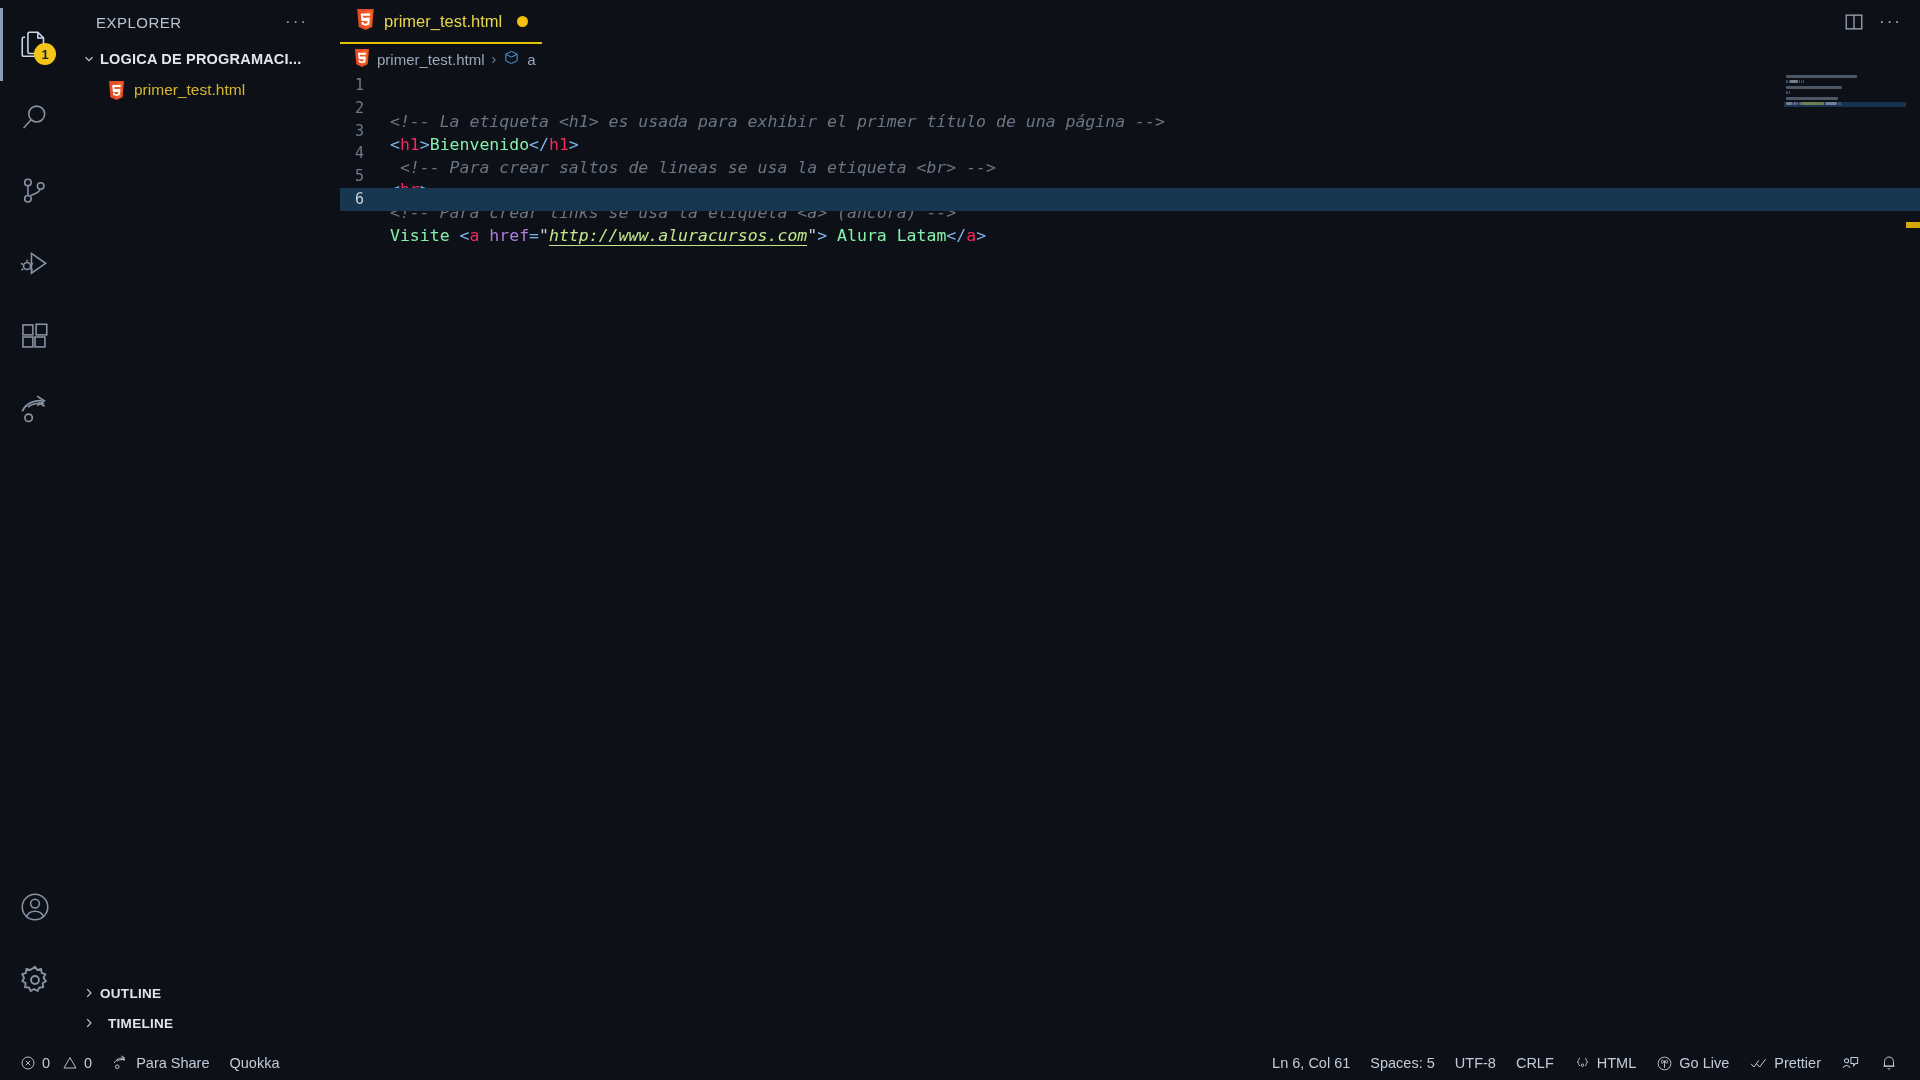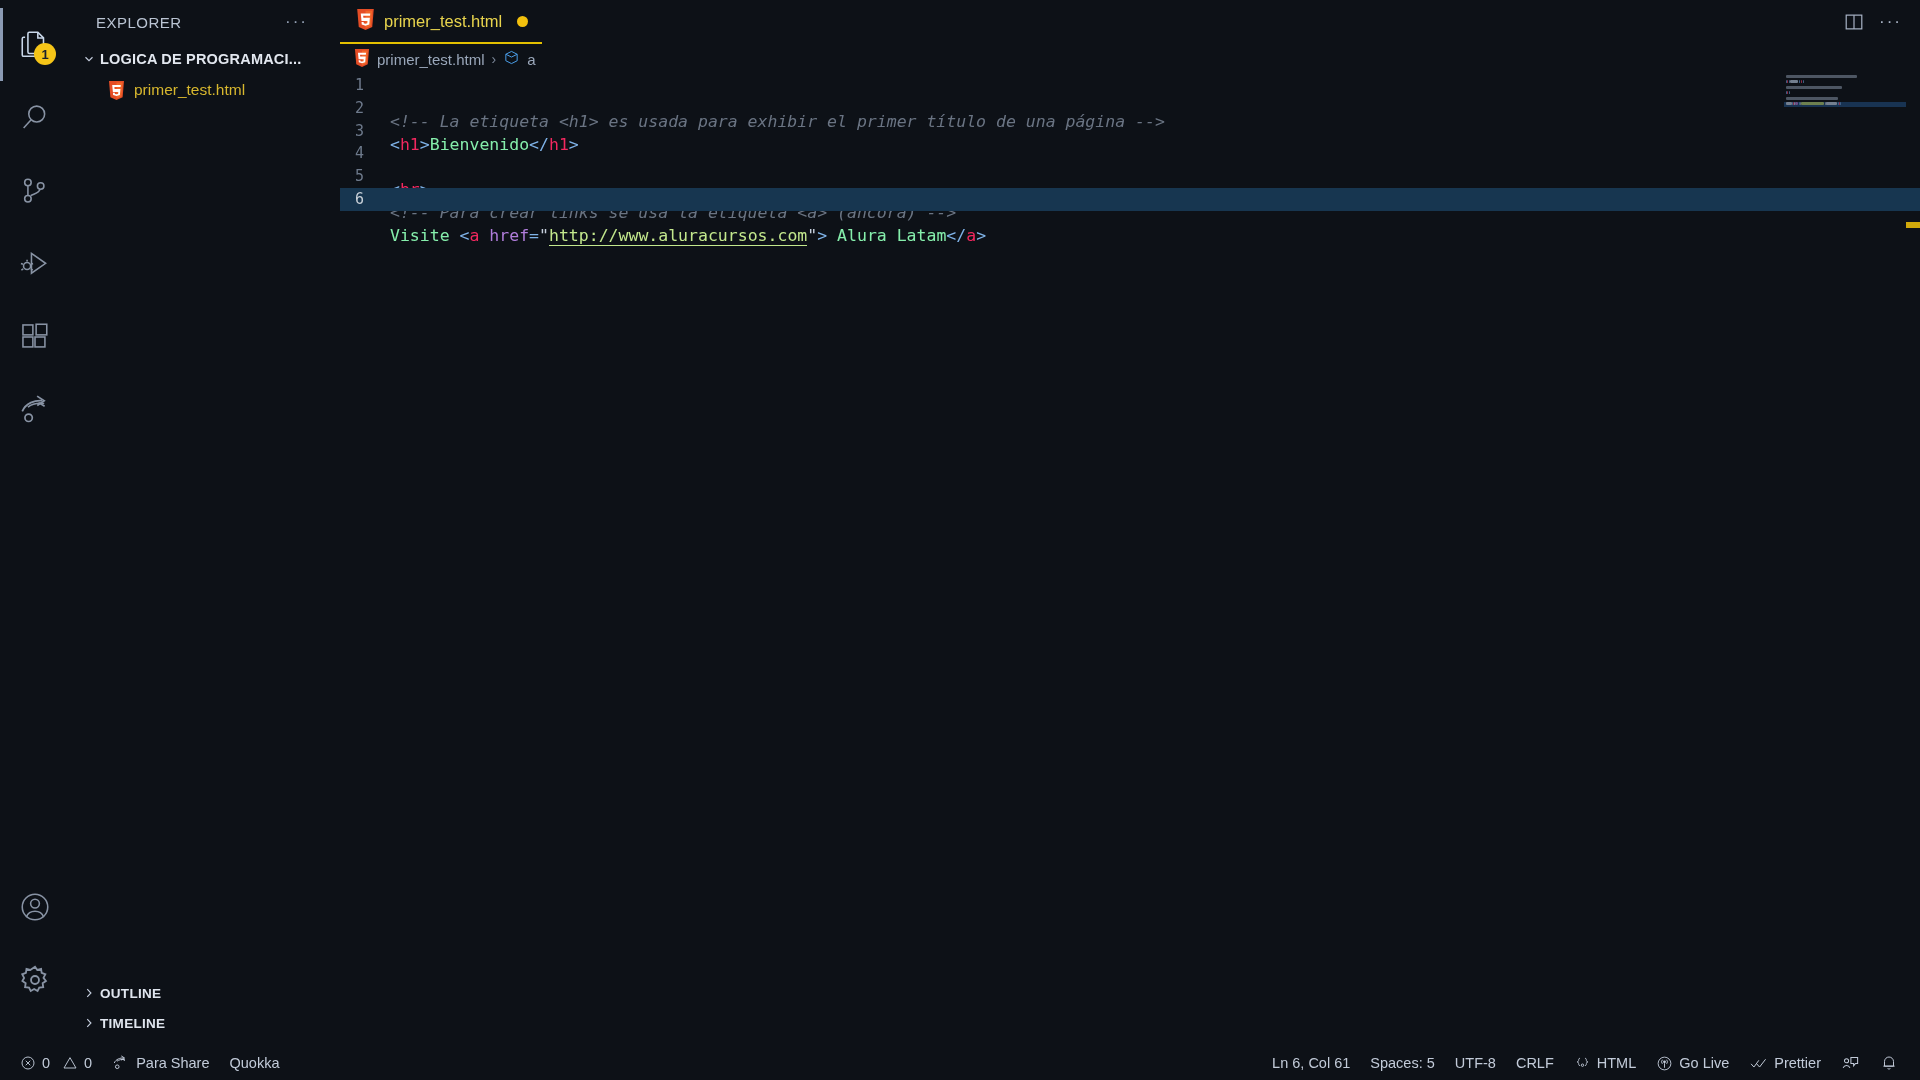--- a/index.html
+++ b/index.html
@@ -53,21 +53,21 @@
   .tree-file {
     display:flex; align-items:center; height:32px; padding-left:38px;
     font-size:15.5px; color:#d7b72e; cursor:pointer;
   }
   .tree-file .fico { margin-right:9px; display:flex; }
   .side-bottom { margin-top:auto; }
   .collapsed-section {
     display:flex; align-items:center; height:30px; padding-left:8px;
     font-size:13.5px; font-weight:bold; color:#dfe5ee; cursor:pointer; letter-spacing:.3px;
   }
-  .collapsed-section:last-child { margin-bottom:8px; }
+  .collapsed-section:last-child { margin-bottom:8px;gap:8px; }
 
   
   .editor-group { flex:1; min-width:0; display:flex; flex-direction:column; background:#0d1117; position:relative; }
 
   .tabs-row { height:44px; display:flex; align-items:stretch; background:#0d1117; position:relative; }
   .tab {
     display:flex; align-items:center; gap:9px; padding:0 14px 0 16px;
     background:#0d1117; position:relative; cursor:pointer;
     border-bottom:2px solid #e3c000;
   }
@@ -100,21 +100,21 @@
   .code-text { flex:1; position:relative;margin-top:37px; }
   .line-hl { background:#173650; }
   .line-hl .code-text { box-shadow:inset 0 0 0 0 transparent; }
 
   .tok-comment { color:#6a7483; font-style:italic; }
   .tok-tag     { color:#f2285f; }
   .tok-bracket { color:#7fb3e8; }
   .tok-attr    { color:#b07ddb; }
   .tok-quote   { color:#c7d0dd; }
   .tok-plain   { color:#86efac; }
-  .tok-link    { color:#c3e88d; border-bottom:1.5px solid #c3e88d; }
+  .tok-link    { color:#c3e88d; font-style:italic; border-bottom:1.5px solid #c3e88d; }
 
   .indent-guide {
     position:absolute; left:0; top:0; bottom:0; width:1px; background:#2b3340;
   }
 
   
   .minimap { position:absolute; right:14px; top:0; width:120px; height:100%; }
   .mm-line { height:4px; margin-bottom:1.6px; position:relative; }
   .mm-seg { position:absolute; height:3px; top:0.5px; border-radius:1px; }
   .mm-row-hl { position:absolute; left:-2px; right:0; height:5px; background:#183352; }
@@ -319,21 +319,21 @@
               <path d="M4 7.4l8 4 8-4"></path>
           </svg>
         </span>
         <span>a</span>
       </div>
 
       <div class="editor-body">
         <div class="code-area" id="code-area">
             <div class="code-line"><div class="ln">1</div><div class="code-text"><span class="tok-comment">&lt;!-- La etiqueta &lt;h1&gt; es usada para exhibir el primer título de una página --&gt;</span></div></div>
             <div class="code-line"><div class="ln">2</div><div class="code-text"><span class="tok-bracket">&lt;</span><span class="tok-tag">h1</span><span class="tok-bracket">&gt;</span><span class="tok-plain">Bienvenido</span><span class="tok-bracket">&lt;/</span><span class="tok-tag">h1</span><span class="tok-bracket">&gt;</span></div></div>
-            <div class="code-line"><div class="ln">3</div><div class="code-text"><span class="indent-guide"></span></div></div>
+            <div class="code-line"><div class="ln">3</div><div class="code-text"><span class="indent-guide"></span><span class="tok-comment"> &lt;!-- Para crear saltos de lineas se usa la etiqueta &lt;br&gt; --&gt;</span></div></div>
             <div class="code-line"><div class="ln">4</div><div class="code-text"><span class="tok-bracket">&lt;</span><span class="tok-tag">br</span><span class="tok-bracket">&gt;</span></div></div>
             <div class="code-line"><div class="ln">5</div><div class="code-text"><span class="tok-comment">&lt;!-- Para crear links se usa la etiqueta &lt;a&gt; (ancora) --&gt;</span></div></div>
             <div class="code-line line-hl"><div class="ln active">6</div><div class="code-text"><span class="tok-plain">Visite </span><span class="tok-bracket">&lt;</span><span class="tok-tag">a</span><span class="tok-plain"> </span><span class="tok-attr">href</span><span class="tok-bracket">=</span><span class="tok-quote">"</span><span class="tok-link">http://www.aluracursos.com</span><span class="tok-quote">"</span><span class="tok-bracket">&gt;</span><span class="tok-plain"> Alura Latam</span><span class="tok-bracket">&lt;/</span><span class="tok-tag">a</span><span class="tok-bracket">&gt;</span></div></div>
           </div>
 
         <div class="minimap" id="minimap">
             <div class="mm-line">
               <span class="mm-seg" style="left: 0px; width: 71.16px; background: rgb(77, 86, 99);"></span>
             </div>
             <div class="mm-line">

